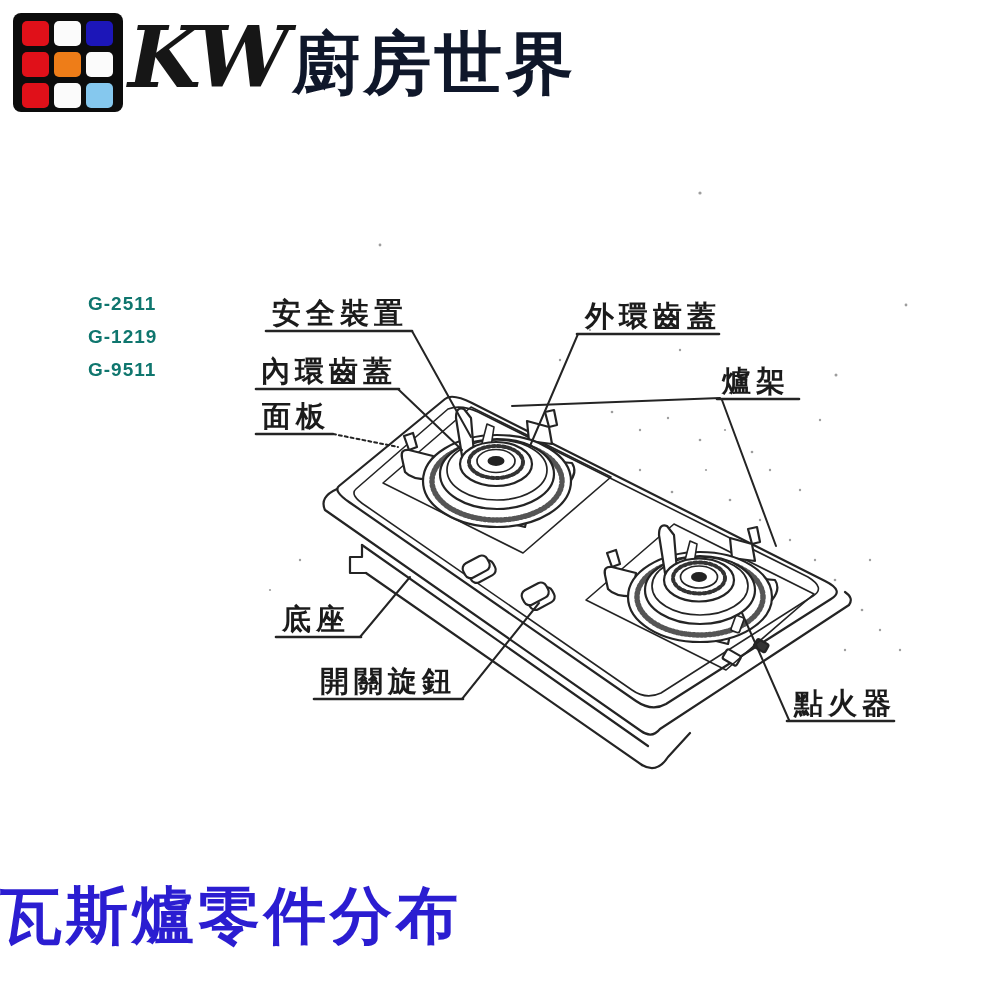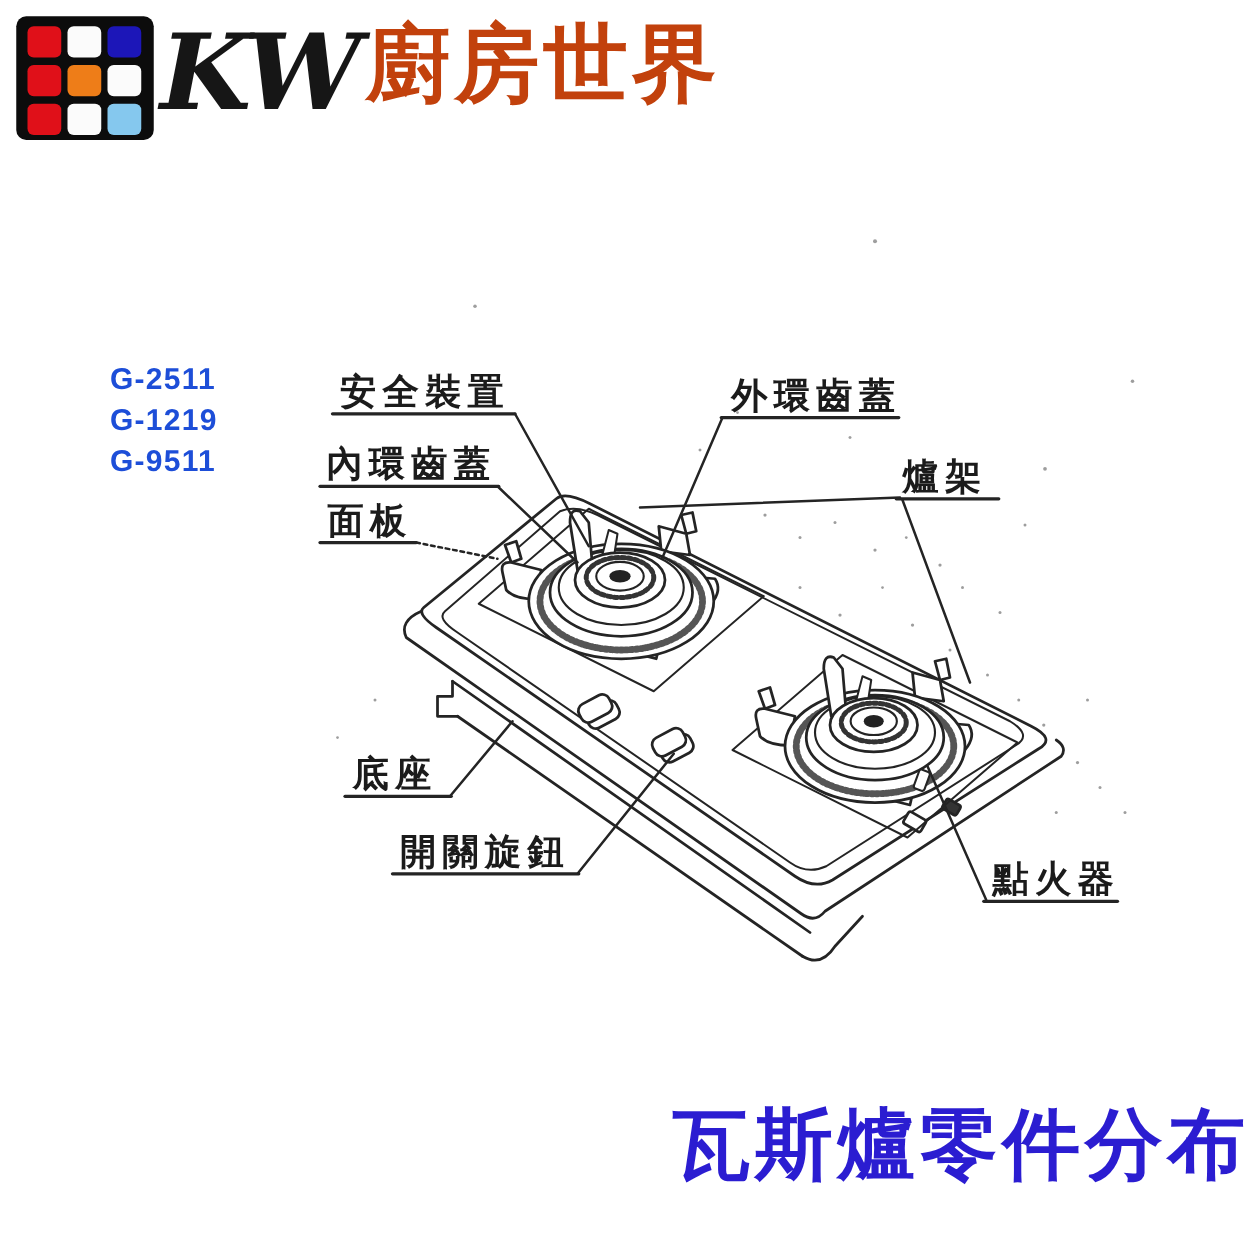--- a/index.html
+++ b/index.html
@@ -7,41 +7,41 @@
     width:1000px;height:1000px;background:#ffffff;position:relative;overflow:hidden;
     font-family:"Liberation Sans","DejaVu Sans",sans-serif;color:#1c1c1c;
   }
   
   .logo{
     position:absolute;left:13px;top:13px;width:110px;height:99px;background:#0c0c0c;
     border-radius:8px;display:grid;grid-template-columns:repeat(3,27px);
     grid-template-rows:repeat(3,25px);gap:6px 5px;padding:8px 9px;box-sizing:border-box;
   }
   .logo-cell{border-radius:5px;}
-  .brand{position:absolute;left:128px;top:14px;display:flex;align-items:flex-start;white-space:nowrap;}
+  .brand{position:absolute;left:128px;top:14px;display:flex;align-items:flex-end;white-space:nowrap;}
   .brand-kw{
     font-family:"DejaVu Serif","Liberation Serif",serif;font-weight:bold;font-style:italic;
     font-size:84px;line-height:1.05;letter-spacing:-3px;color:#161616;
   }
   .brand-cn{
     font-family:"Liberation Serif","DejaVu Serif",serif;font-weight:600;
-    font-size:68px;line-height:1.1;letter-spacing:3px;color:#c2410c;margin-left:6px;
+    font-size:68px;line-height:1.1;letter-spacing:3px;color:#0f172a;margin-left:6px;
   }
   
   .models{
-    position:absolute;left:88px;top:287px;font-size:24px;font-weight:bold;
-    line-height:33px;letter-spacing:1px;color:#1d4ed8;
+    position:absolute;left:88px;top:287px;font-size:19px;font-weight:bold;
+    line-height:33px;letter-spacing:1px;color:#0f766e;
   }
   
   svg.diagram{position:absolute;left:0;top:0;}
   .lbl{font-size:29px;font-weight:700;letter-spacing:5px;fill:#1b1b1b;
        font-family:"Liberation Sans","DejaVu Sans",sans-serif;}
   
   .page-title{
-    position:absolute;left:0;top:874px;width:1000px;text-align:right;
+    position:absolute;left:0;top:874px;width:1000px;text-align:left;
     font-size:62px;font-weight:bold;letter-spacing:4px;
   }
 </style>
 </head>
 <body>
 
 <div class="logo">
   <div class="logo-cell" style="background: rgb(224, 16, 25);"></div>
   <div class="logo-cell" style="background: rgb(251, 251, 251);"></div>
   <div class="logo-cell" style="background: rgb(28, 22, 184);"></div>

